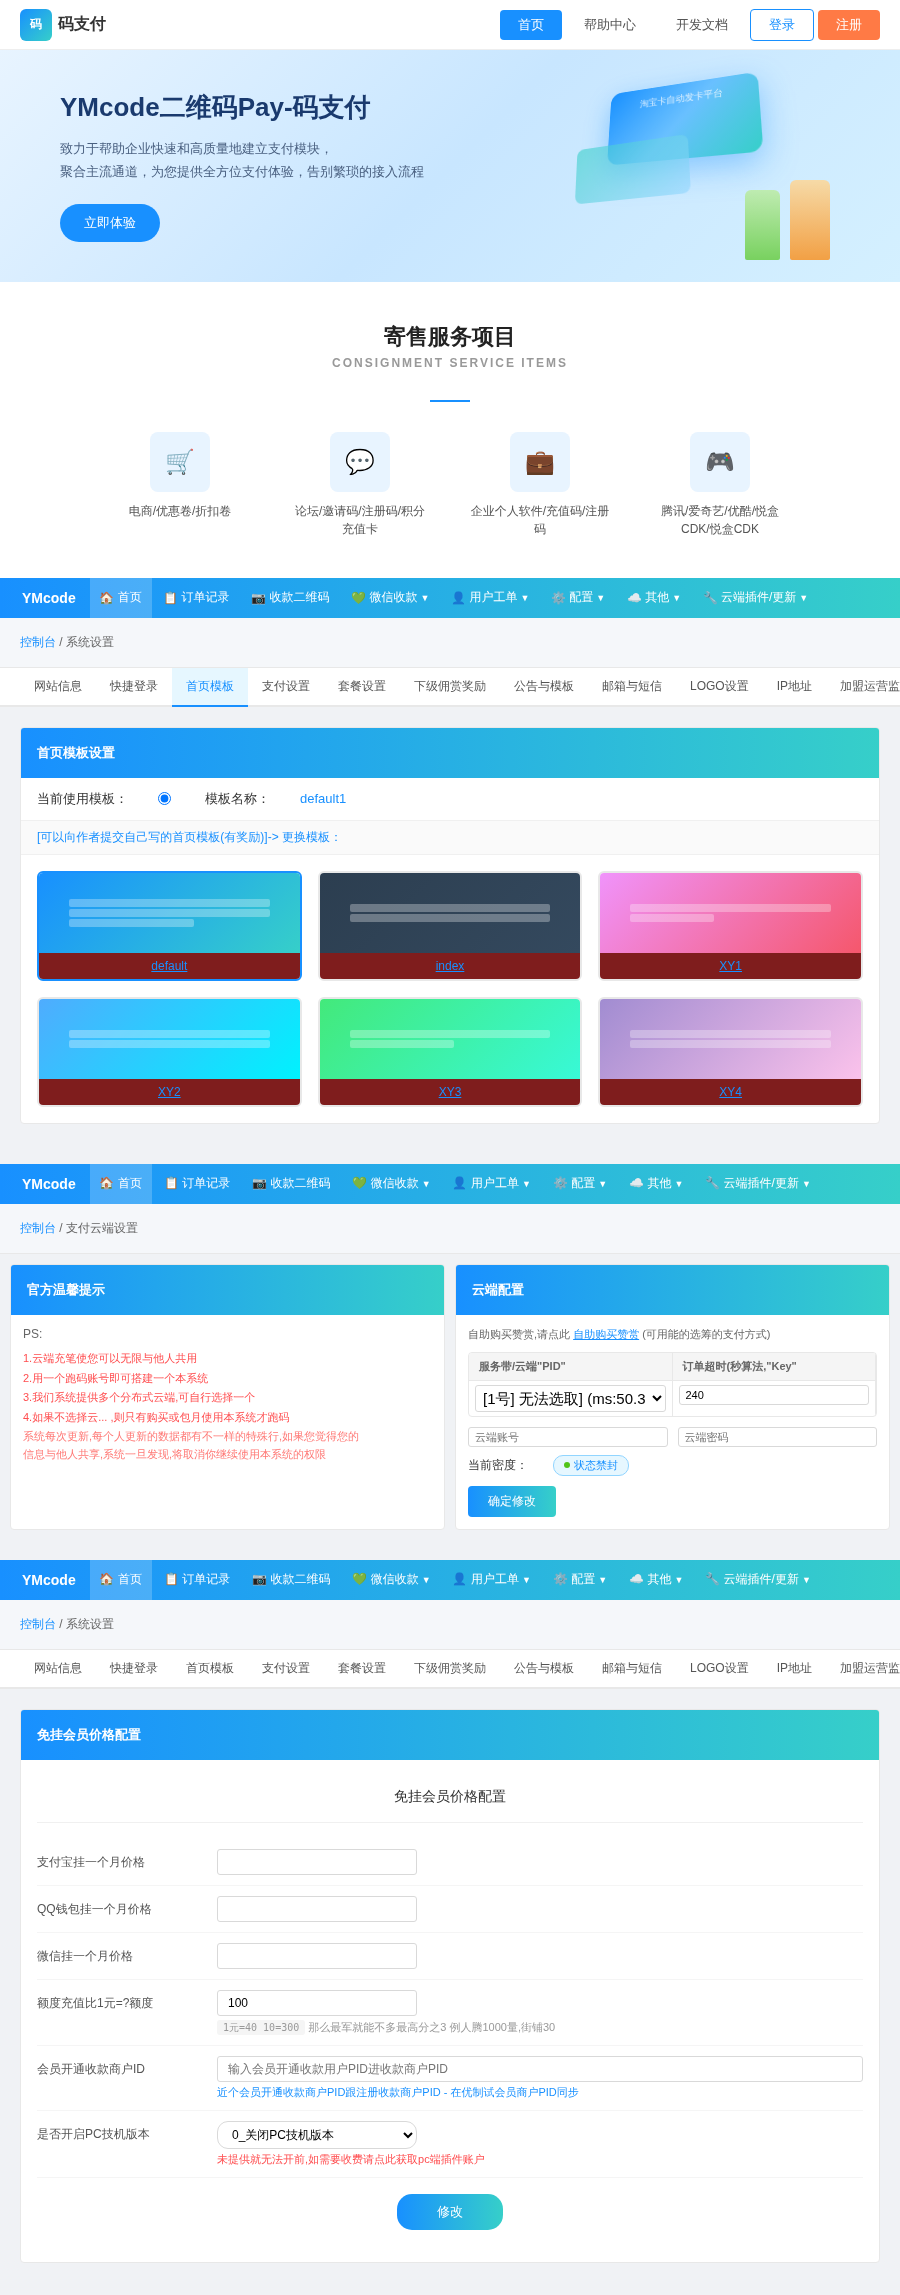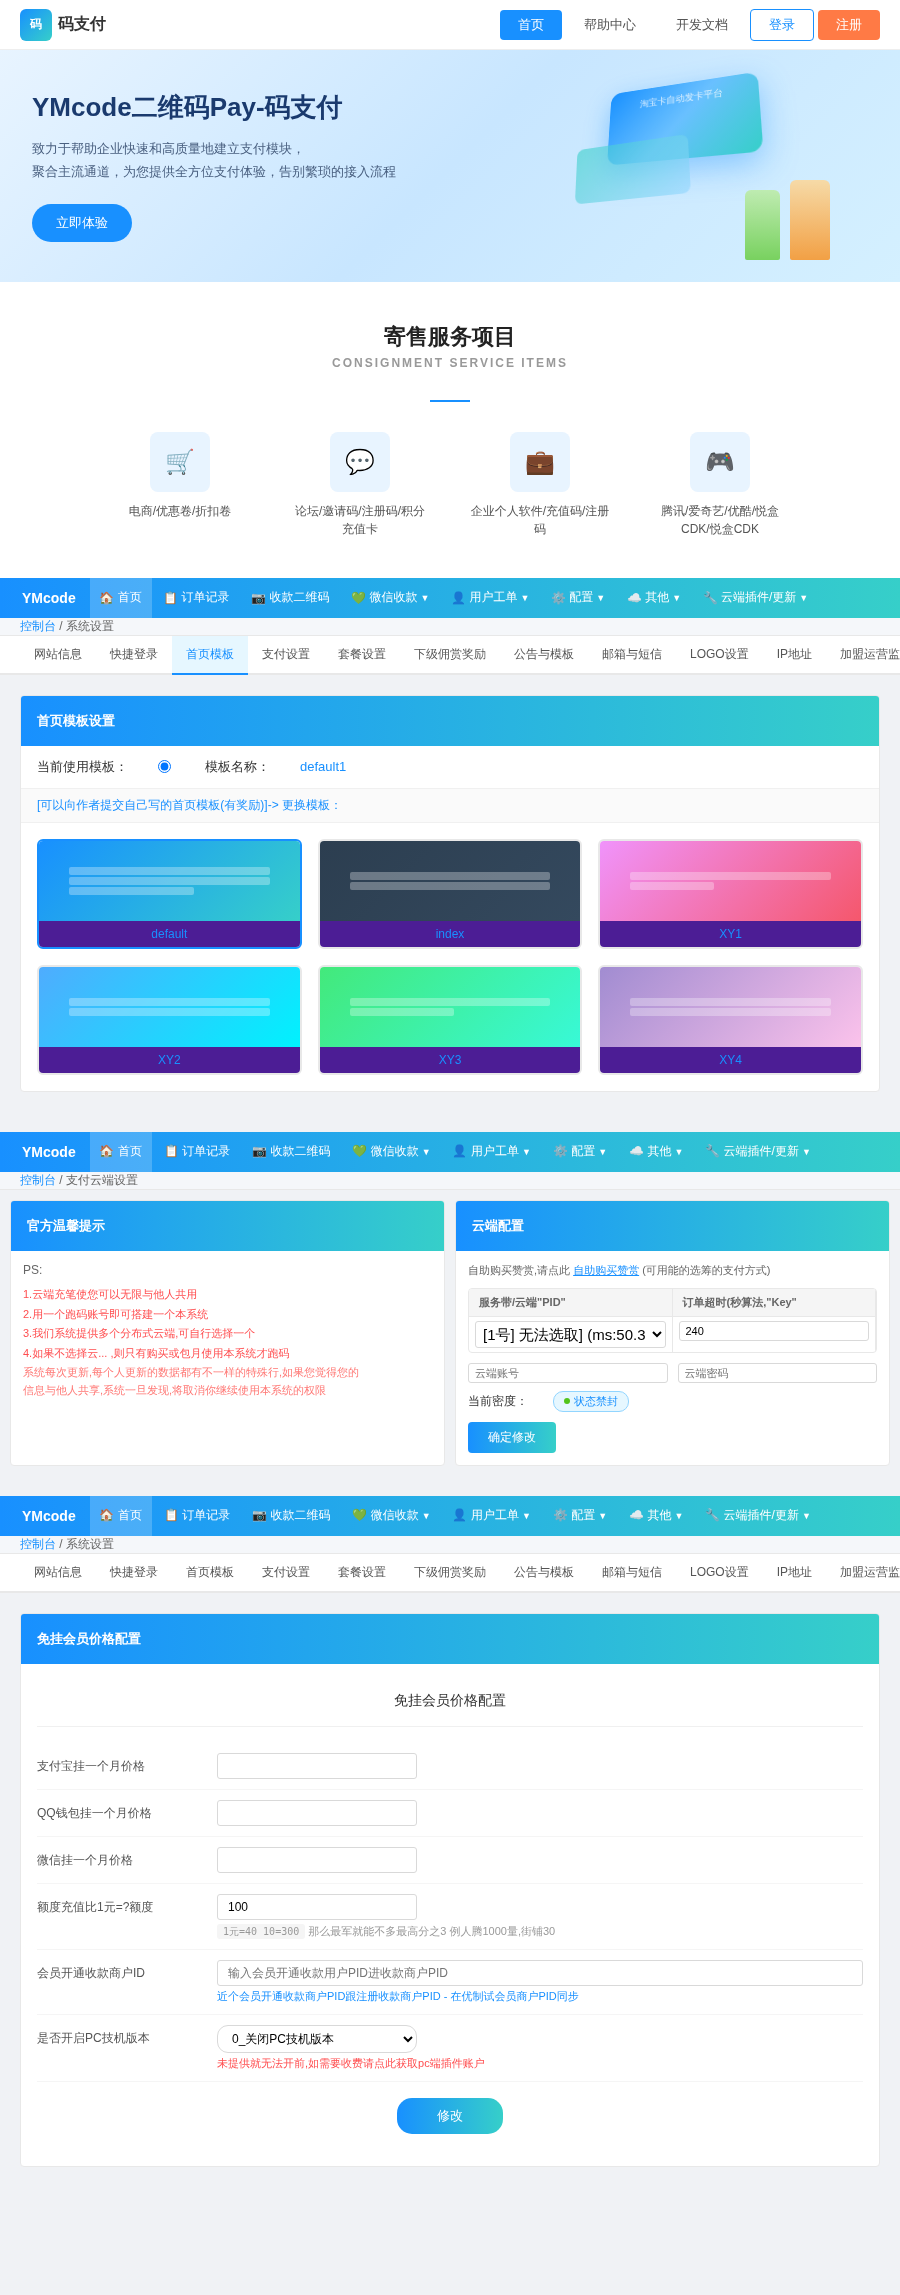--- a/index.html
+++ b/index.html
@@ -12,21 +12,21 @@
     .logo-text { font-size: 16px; font-weight: bold; color: #333; }
     .nav-links { display: flex; align-items: center; gap: 4px; }
     .nav-btn { padding: 6px 18px; border-radius: 4px; border: none; cursor: pointer; font-size: 13px; }
     .nav-btn.home { background: #1890ff; color: #fff; }
     .nav-btn.help { background: transparent; color: #555; }
     .nav-btn.dev { background: transparent; color: #555; }
     .nav-btn.login { background: transparent; border: 1px solid #1890ff; color: #1890ff; }
     .nav-btn.register { background: #ff7a45; color: #fff; }
 
     
-    .hero { background: linear-gradient(135deg, #e8f4ff 0%, #c8e6ff 50%, #d4f0ff 100%); padding: 40px 32px; display: flex; align-items: center; justify-content: space-between; min-height: 220px; position: relative; overflow: hidden; }
+    .hero { background: linear-gradient(135deg, #e8f4ff 0%, #c8e6ff 50%, #d4f0ff 100%); padding: 40px 60px; display: flex; align-items: center; justify-content: space-between; min-height: 220px; position: relative; overflow: hidden; }
     .hero-text h1 { font-size: 26px; font-weight: bold; color: #1a3a6e; margin-bottom: 12px; }
     .hero-text p { font-size: 13px; color: #4a6080; line-height: 1.8; margin-bottom: 20px; }
     .hero-btn { background: #1890ff; color: #fff; border: none; padding: 10px 24px; border-radius: 20px; cursor: pointer; font-size: 13px; }
 
     
     .services { background: #fff; padding: 40px 60px; text-align: center; }
     .services h2 { font-size: 22px; color: #222; margin-bottom: 4px; }
     .services h3 { font-size: 12px; color: #999; letter-spacing: 2px; margin-bottom: 30px; }
     .services-divider { width: 40px; height: 2px; background: #1890ff; margin: 8px auto 30px; }
     .service-cards { display: flex; justify-content: center; gap: 40px; flex-wrap: wrap; }
@@ -35,21 +35,21 @@
     .service-label { font-size: 12px; color: #555; text-align: center; line-height: 1.5; }
 
     
     .admin-nav { background: linear-gradient(90deg, #1890ff, #36cfc9); color: #fff; display: flex; align-items: center; padding: 0 10px; height: 40px; gap: 2px; }
     .admin-brand { font-weight: bold; font-size: 14px; padding: 0 12px; }
     .admin-nav-item { color: #fff; font-size: 12px; padding: 0 10px; height: 40px; display: flex; align-items: center; gap: 3px; cursor: pointer; white-space: nowrap; }
     .admin-nav-item.active { background: rgba(255,255,255,0.2); }
     .caret { font-size: 9px; }
 
     
-    .breadcrumb { background: #f5f7fa; padding: 0 20px; font-size: 12px; color: #666; border-bottom: 1px solid #e8e8e8; }
+    .breadcrumb { background: #f5f7fa; padding: 16px 20px; font-size: 12px; color: #666; border-bottom: 1px solid #e8e8e8; }
     .breadcrumb a { color: #1890ff; text-decoration: none; }
 
     
     .settings-tabs { background: #fff; padding: 0 20px; display: flex; border-bottom: 2px solid #e8e8e8; }
     .tab-item { padding: 10px 14px; font-size: 12px; cursor: pointer; color: #555; border-bottom: 2px solid transparent; margin-bottom: -2px; white-space: nowrap; }
     .tab-item.active { color: #1890ff; border-bottom-color: #1890ff; background: #e6f7ff; }
 
     
     .section-header { background: linear-gradient(90deg, #1890ff, #36cfc9); color: #fff; padding: 16px 16px; font-size: 13px; font-weight: bold; margin: 0; }
 
@@ -61,21 +61,21 @@
     .template-grid { display: grid; grid-template-columns: repeat(3, 1fr); gap: 16px; padding: 16px; }
     .template-card { border: 2px solid #e8e8e8; border-radius: 6px; overflow: hidden; cursor: pointer; transition: border-color 0.2s; }
     .template-card.selected { border-color: #1890ff; }
     .template-thumb { width: 100%; height: 80px; background: linear-gradient(135deg, #667eea 0%, #764ba2 100%); display: flex; align-items: center; justify-content: center; }
     .template-thumb.blue { background: linear-gradient(135deg, #1890ff, #36cfc9); }
     .template-thumb.dark { background: linear-gradient(135deg, #2c3e50, #34495e); }
     .template-thumb.pink { background: linear-gradient(135deg, #f093fb, #f5576c); }
     .template-thumb.green { background: linear-gradient(135deg, #4facfe, #00f2fe); }
     .template-thumb.orange { background: linear-gradient(135deg, #43e97b, #38f9d7); }
     .template-thumb.purple { background: linear-gradient(135deg, #a18cd1, #fbc2eb); }
-    .template-name { text-align: center; padding: 6px; font-size: 12px; color: #1890ff; background: #4c1d95; }
+    .template-name { text-align: center; padding: 6px; font-size: 12px; color: #1890ff; background: #7f1d1d; text-decoration: underline; }
     .two-col { display: grid; grid-template-columns: 1fr 1fr; gap: 10px; }
     .col-box { background: #fff; border: 1px solid #e8e8e8; border-radius: 4px; overflow: hidden; }
     .notice-box { padding: 12px; }
     .notice-title { color: #666; font-size: 12px; margin-bottom: 8px; }
     .notice-list { font-size: 11px; color: #ff4d4f; line-height: 1.8; }
     .notice-footer { font-size: 11px; color: #ff7875; line-height: 1.6; }
     .cloud-config { padding: 12px; }
     .cloud-hint { font-size: 11px; color: #666; margin-bottom: 10px; }
     .cloud-hint a { color: #1890ff; }
     .config-table { border: 1px solid #e8e8e8; border-radius: 4px; overflow: hidden; margin-bottom: 10px; }

